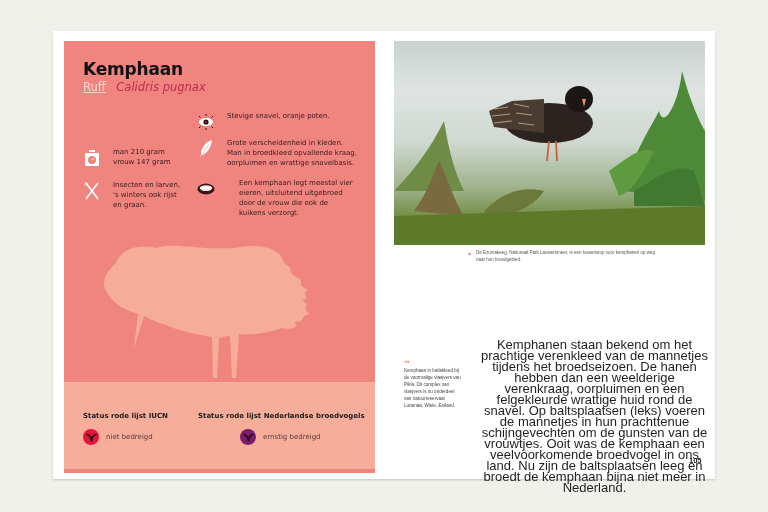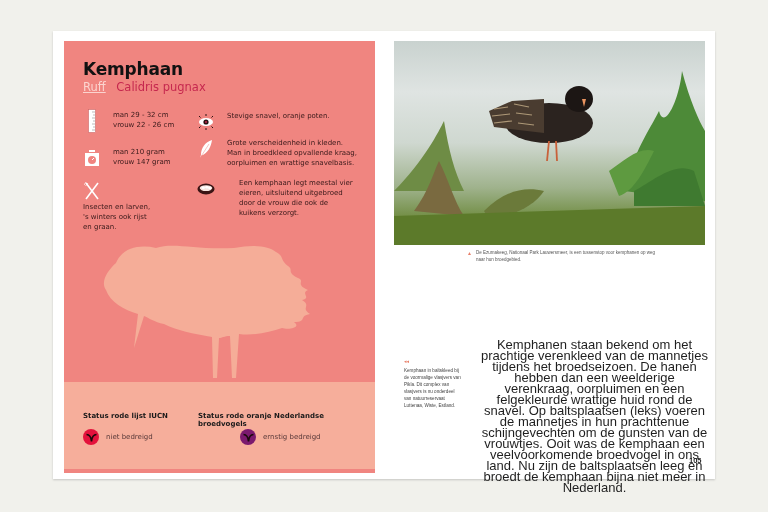--- a/index.html
+++ b/index.html
@@ -9,21 +9,21 @@
   .page { position: absolute; left: 53px; top: 31px; width: 662px; height: 448px; background: #ffffff;
           box-shadow: 0 1px 2px rgba(0,0,0,0.18); }
 
   
   .panel { position: absolute; left: 11px; top: 10px; width: 311px; height: 432px; background: #f08580; overflow: hidden; }
   .panel-bottom { position: absolute; left: 0; top: 341px; width: 311px; height: 87px; background: #f6ae9b; }
 
   .title { position: absolute; left: 19px; top: 18px; font-family: "DejaVu Sans", sans-serif; font-weight: bold; font-size: 17px; color: #111; letter-spacing: -0.2px; }
   .subtitle { position: absolute; left: 19px; top: 39px; font-family: "DejaVu Sans", sans-serif; font-size: 11.5px; }
   .subtitle .en { color: #fbd4cf; margin-right: 7px; text-decoration: underline; }
-  .subtitle .sci { color: #c6284e; }
+  .subtitle .sci { color: #c6284e; font-style: italic; }
 
   .fact { position: absolute; display: flex; align-items: flex-start; }
   .fact .ico { width: 18px; height: 22px; display: flex; align-items: center; justify-content: center; margin-right: 12px; flex: none; }
   .fact .txt { font-family: "DejaVu Sans", sans-serif; font-size: 7px; line-height: 10px; color: #3a1a1a; white-space: pre-line; }
 
   .silhouette { position: absolute; left: 30px; top: 197px; }
 
   .status-h { position: absolute; top: 371px; font-family: "DejaVu Sans", sans-serif; font-weight: bold; font-size: 7px; color: #1a1a1a; }
   .status-row { position: absolute; top: 388px; display: flex; align-items: center; text-align: center; }
   .status-dot { width: 16px; height: 16px; border-radius: 50%; display: flex; align-items: center; justify-content: center; margin-right: 7px; }
@@ -46,51 +46,33 @@
 
 <div class="page">
 
   <div class="panel">
     <div class="title">Kemphaan</div>
     <div class="subtitle">
       <span class="en">Ruff</span>
       <span class="sci">Calidris pugnax</span>
     </div>
 
-    <div class="fact" style="left:19px; top:69px;">
-      <span class="ico">
-        <svg width="8" height="24" viewBox="0 0 8 24">
-            <rect x="0.5" y="0.5" width="7" height="23" fill="#fff" stroke="#c66" stroke-width="0.6"></rect>
-            <g stroke="#777" stroke-width="0.5">
-              <line x1="4" y1="3" x2="7" y2="3"></line>
-              <line x1="5" y1="6" x2="7" y2="6"></line>
-              <line x1="4" y1="9" x2="7" y2="9"></line>
-              <line x1="5" y1="12" x2="7" y2="12"></line>
-              <line x1="4" y1="15" x2="7" y2="15"></line>
-              <line x1="5" y1="18" x2="7" y2="18"></line>
-              <line x1="4" y1="21" x2="7" y2="21"></line>
-            </g>
-          </svg>
-      </span>
-      <span class="txt">man 29 - 32 cm
-vrouw 22 - 26 cm</span>
-    </div>
     <div class="fact" style="left:19px; top:106px;">
       <span class="ico">
         <svg width="16" height="16" viewBox="0 0 16 16">
             <rect x="5" y="0" width="6" height="2" fill="#fff"></rect>
             <rect x="1" y="3" width="14" height="13" fill="#fff"></rect>
             <circle cx="8" cy="10" r="4" fill="#f08580"></circle>
             <line x1="8" y1="10" x2="10" y2="8" stroke="#fff" stroke-width="1"></line>
           </svg>
       </span>
       <span class="txt">man 210 gram
 vrouw 147 gram</span>
     </div>
-    <div class="fact" style="left:19px; top:139px;flex-direction:column;">
+    <div class="fact" style="left:19px; top:139px;">
       <span class="ico">
         <svg width="16" height="18" viewBox="0 0 16 18">
             <line x1="2" y1="1" x2="14" y2="17" stroke="#fff" stroke-width="1.6"></line>
             <line x1="14" y1="1" x2="2" y2="17" stroke="#fff" stroke-width="1.6"></line>
             <g stroke="#fff" stroke-width="0.7">
               <line x1="0" y1="3" x2="2" y2="0"></line>
               <line x1="1.5" y1="4" x2="4" y2="1"></line>
             </g>
           </svg>
       </span>
@@ -153,21 +135,21 @@
     <div class="status-h" style="left:19px;">Status rode lijst IUCN</div>
     <div class="status-row" style="left:19px;">
       <span class="status-dot" style="background:#e4123c;">
         <svg width="11" height="9" viewBox="0 0 11 9">
             <path d="M0.5 1.5 C 3 1.5, 5 3, 5.5 8.5 C 6 3, 8 1.5, 10.5 1.5" fill="none" stroke="#1a0a0a" stroke-width="1.6"></path>
           </svg>
       </span>
       <span class="status-txt">niet bedreigd</span>
     </div>
 
-    <div class="status-h" style="left:134px;">Status rode oranje Nederlandse broedvogels</div>
+    <div class="status-h" style="left:134px;">Status rode lijst Nederlandse broedvogels</div>
     <div class="status-row" style="left:134px;padding-left:42px;">
       <span class="status-dot" style="background:#7b1a6e;">
         <svg width="11" height="9" viewBox="0 0 11 9">
             <path d="M0.5 1.5 C 3 1.5, 5 3, 5.5 8.5 C 6 3, 8 1.5, 10.5 1.5" fill="none" stroke="#1a0a0a" stroke-width="1.6"></path>
           </svg>
       </span>
       <span class="status-txt">ernstig bedreigd</span>
     </div>
   </div>
 

